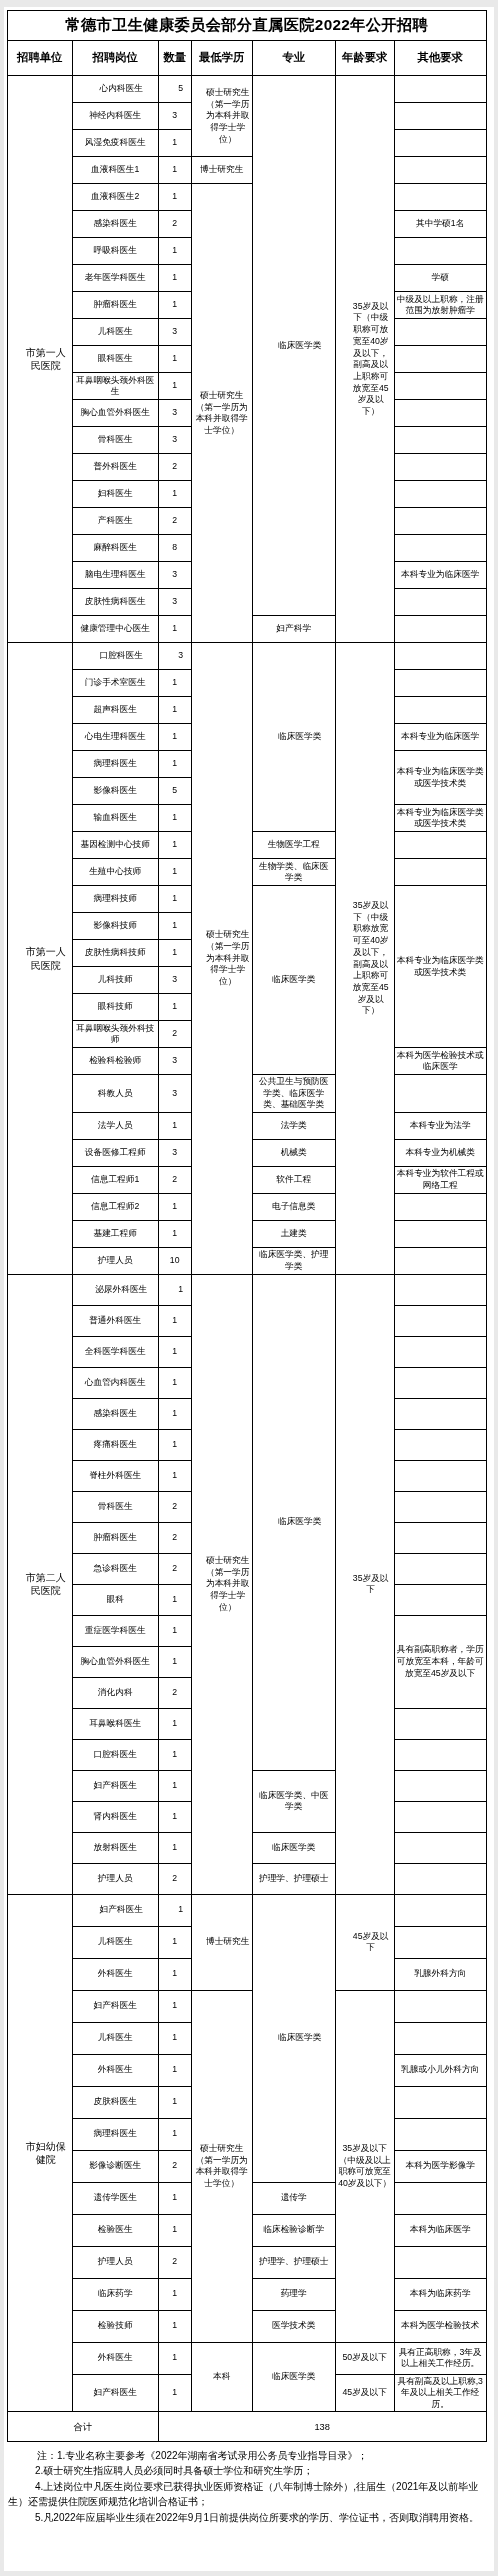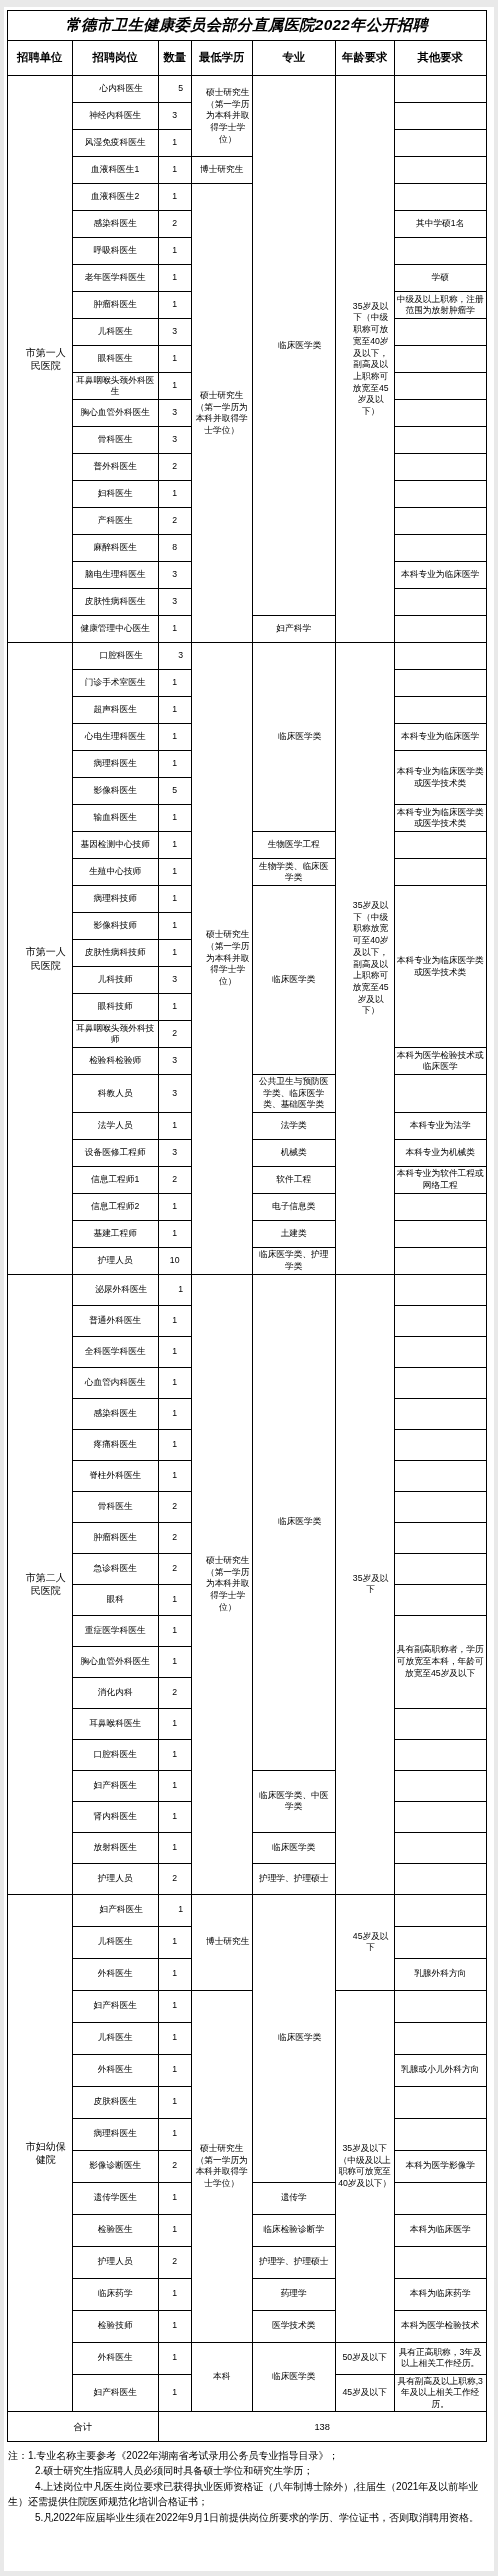--- a/index.html
+++ b/index.html
@@ -16,21 +16,21 @@
     background:#ffffff;
   }
   .sheet{margin:3.3px 0 0 2.7px;width:480px;}
   .title-box{
     width:478px;
     border:1.3px solid #000;
     text-align:center;
     padding:4px 0 5.3px 0;
   }
   .title-line{
-    font-size:15.3px;font-weight:bold;line-height:1.3;letter-spacing:0.3px;font-style:italic;
+    font-size:15.3px;font-weight:bold;line-height:1.3;letter-spacing:0.3px;
   }
   table.main{
     border-collapse:collapse;
     table-layout:fixed;
     width:480px;
     margin-top:-1.3px;
     border:1.3px solid #000;
   }
   th,td{
     border:0.7px solid #000;
@@ -54,21 +54,21 @@
   td.col-unit{font-size:10px;}
   tr.total-row{height:30px;}
   tr.total-row td{border-top:1.3px solid #000;font-size:9.3px;}
   .notes{
     width:478px;
     margin:5.3px 0 0 1.3px;
     font-size:10px;
     line-height:1.55;
   }
   .note{text-indent:2.7em;}
-  .note.first{text-indent:0;}
+  .note.first{text-indent:0;margin-left:29px;}
 </style>
 </head>
 <body>
 
 <div class="page">
   <div class="sheet">
 
     <div class="title-box">
       <div class="title-line">常德市卫生健康委员会部分直属医院2022年公开招聘</div>
     </div>

